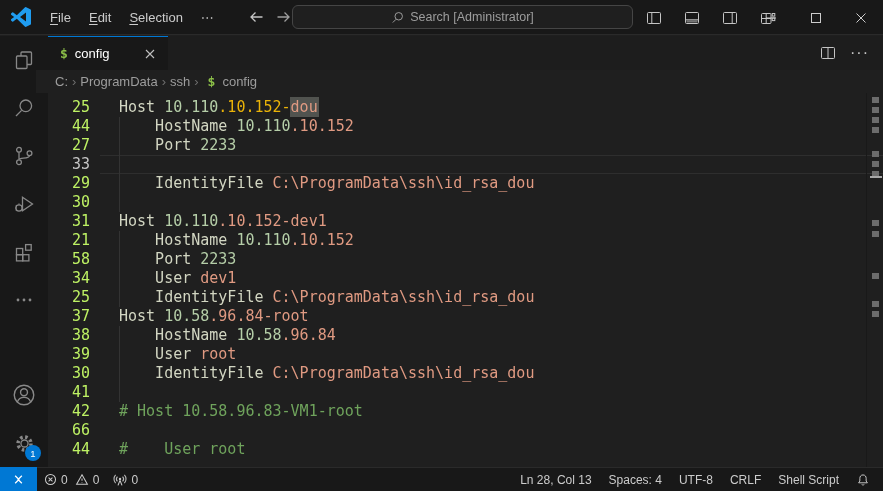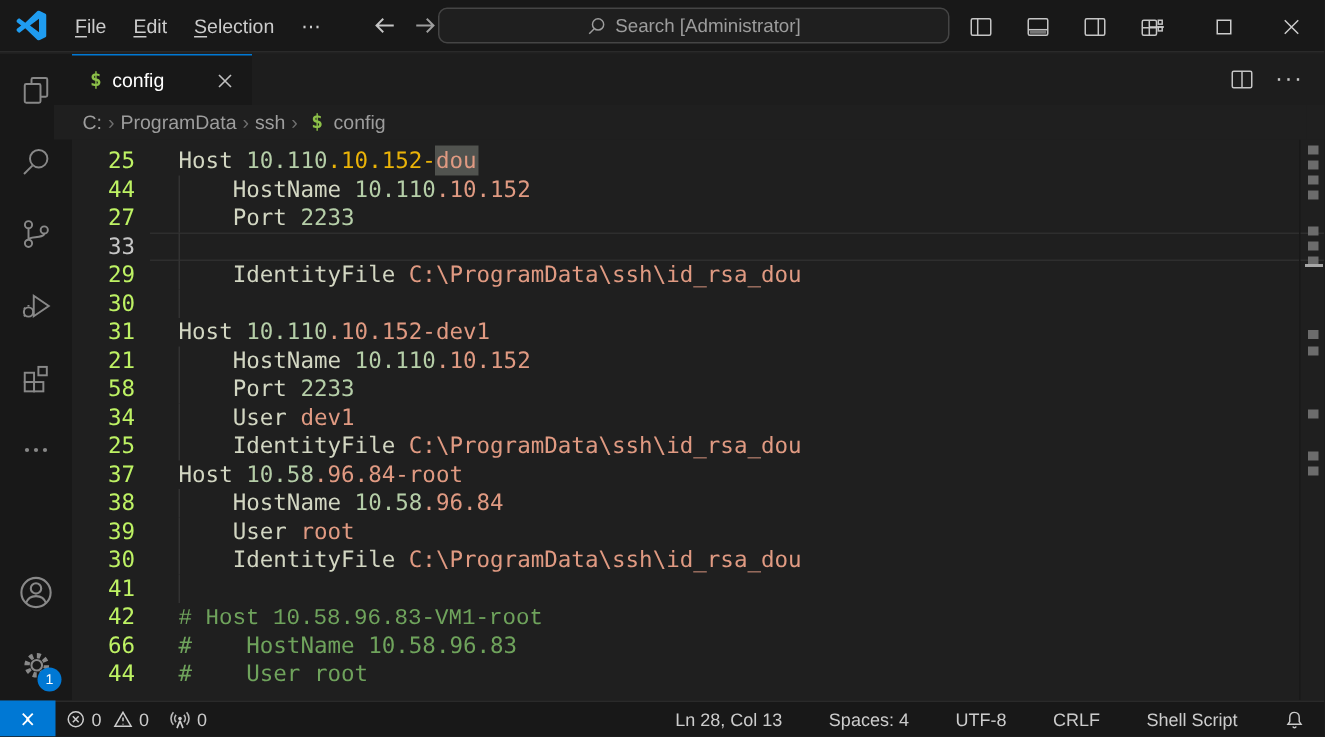--- a/index.html
+++ b/index.html
@@ -66,21 +66,21 @@
   .ruler { position:absolute; right:0; top:0; width:14px; height:374px; }
   .ruler .mark { position:absolute; left:3px; width:7px; height:6px; background:#6c6c6c; }
   .ruler .cursor-dash { position:absolute; left:1px; width:12px; height:2px; background:#a8a8a8; }
   .ruler-border { position:absolute; right:16px; top:0; width:1px; height:374px; background:#191919; }
 
   
   .statusbar { position:absolute; left:0; top:467px; width:883px; height:24px; background:#181818;
     border-top:1px solid #2a2a2a; display:flex; align-items:center; font-size:12px; color:#cccccc; }
   .remote { width:37px; height:24px; margin-top:-1px; display:flex; align-items:center; justify-content:center; color:#ffffff; }
   .sb-group { display:flex; align-items:center; gap:4px; padding:0 7px; height:22px; }
-  .sb-right { margin-left:auto; display:flex; align-items:center; gap:31px; padding-right:13px; }
+  .sb-right { margin-left:auto; display:flex; align-items:center; gap:17px; padding-right:13px; }
   .sb-item { white-space:nowrap; }
 
   svg { display:block; }
 </style>
 </head>
 <body>
 
 <div class="app">
 
   <div class="titlebar">
@@ -254,22 +254,22 @@
         <div class="line"><span class="ln">31</span><span class="code"><span class="tok" style="color: rgb(210, 214, 194);">Host </span><span class="tok" style="color: rgb(181, 206, 168);">10.110</span><span class="tok" style="color: rgb(224, 154, 130);">.10.152-dev1</span></span></div>
         <div class="line"><span class="ln">21</span><span class="guide"></span><span class="code"><span class="tok" style="color: rgb(210, 214, 194);">    HostName </span><span class="tok" style="color: rgb(181, 206, 168);">10.110</span><span class="tok" style="color: rgb(224, 154, 130);">.10.152</span></span></div>
         <div class="line"><span class="ln">58</span><span class="guide"></span><span class="code"><span class="tok" style="color: rgb(210, 214, 194);">    Port </span><span class="tok" style="color: rgb(181, 206, 168);">2233</span></span></div>
         <div class="line"><span class="ln">34</span><span class="guide"></span><span class="code"><span class="tok" style="color: rgb(210, 214, 194);">    User </span><span class="tok" style="color: rgb(224, 154, 130);">dev1</span></span></div>
         <div class="line"><span class="ln">25</span><span class="guide"></span><span class="code"><span class="tok" style="color: rgb(210, 214, 194);">    IdentityFile </span><span class="tok" style="color: rgb(224, 154, 130);">C:\ProgramData\ssh\id_rsa_dou</span></span></div>
         <div class="line"><span class="ln">37</span><span class="code"><span class="tok" style="color: rgb(210, 214, 194);">Host </span><span class="tok" style="color: rgb(181, 206, 168);">10.58</span><span class="tok" style="color: rgb(224, 154, 130);">.96.84-root</span></span></div>
         <div class="line"><span class="ln">38</span><span class="guide"></span><span class="code"><span class="tok" style="color: rgb(210, 214, 194);">    HostName </span><span class="tok" style="color: rgb(181, 206, 168);">10.58</span><span class="tok" style="color: rgb(224, 154, 130);">.96.84</span></span></div>
         <div class="line"><span class="ln">39</span><span class="guide"></span><span class="code"><span class="tok" style="color: rgb(210, 214, 194);">    User </span><span class="tok" style="color: rgb(224, 154, 130);">root</span></span></div>
         <div class="line"><span class="ln">30</span><span class="guide"></span><span class="code"><span class="tok" style="color: rgb(210, 214, 194);">    IdentityFile </span><span class="tok" style="color: rgb(224, 154, 130);">C:\ProgramData\ssh\id_rsa_dou</span></span></div>
         <div class="line"><span class="ln">41</span><span class="guide"></span><span class="code"></span></div>
-        <div class="line"><span class="ln">42</span><span class="code"><span class="tok" style="color: rgb(111, 163, 92); font-family: Liberation Mono, monospace;"># Host 10.58.96.83-VM1-root</span></span></div>
-        <div class="line"><span class="ln">66</span><span class="code"><span class="tok" style="color: rgb(111, 163, 92);">#    HostName 10.58.96.83</span></span></div>
+        <div class="line"><span class="ln">42</span><span class="code"><span class="tok" style="color: rgb(111, 163, 92);"># Host 10.58.96.83-VM1-root</span></span></div>
+        <div class="line"><span class="ln">66</span></div>
         <div class="line"><span class="ln">44</span><span class="code"><span class="tok" style="color: rgb(111, 163, 92);">#    User root</span></span></div>
       </div>
     <div class="ruler-border"></div>
     <div class="ruler" id="ruler">
         <div class="mark" style="top: 4px;"></div>
         <div class="mark" style="top: 14px;"></div>
         <div class="mark" style="top: 24px;"></div>
         <div class="mark" style="top: 34px;"></div>
         <div class="mark" style="top: 58px;"></div>
         <div class="mark" style="top: 68px;"></div>

